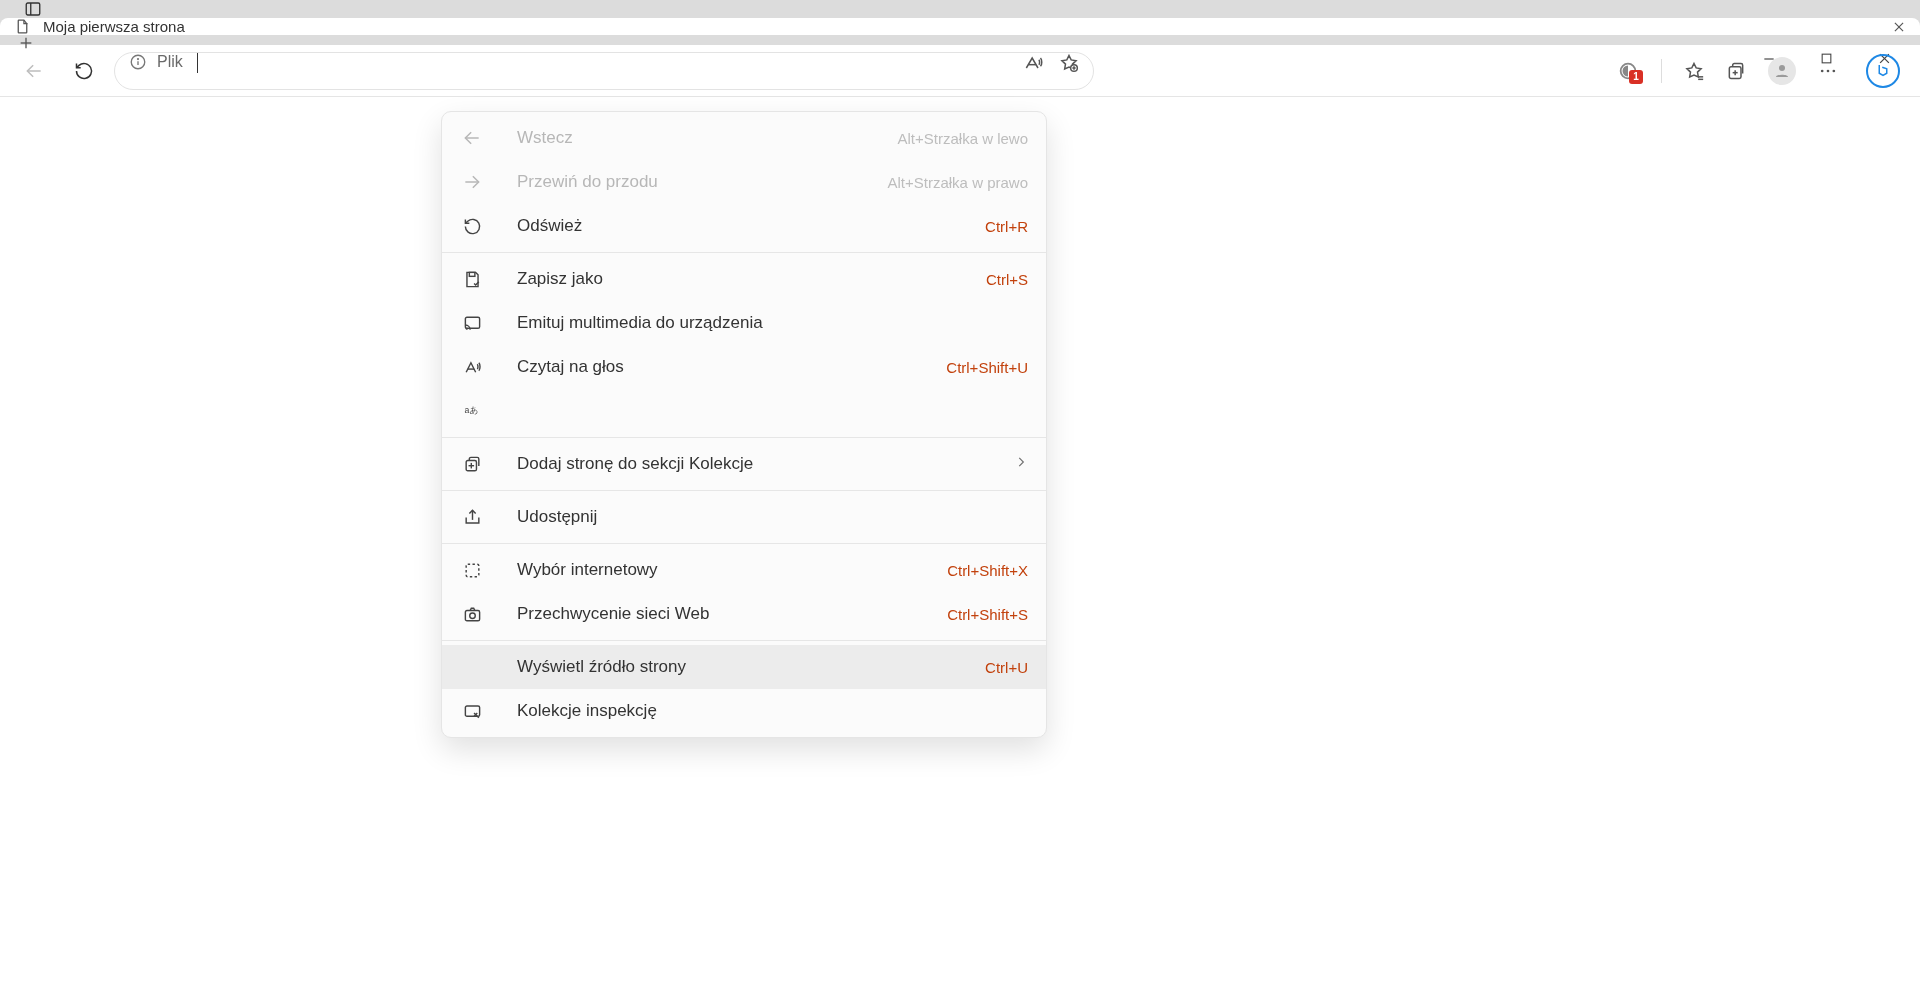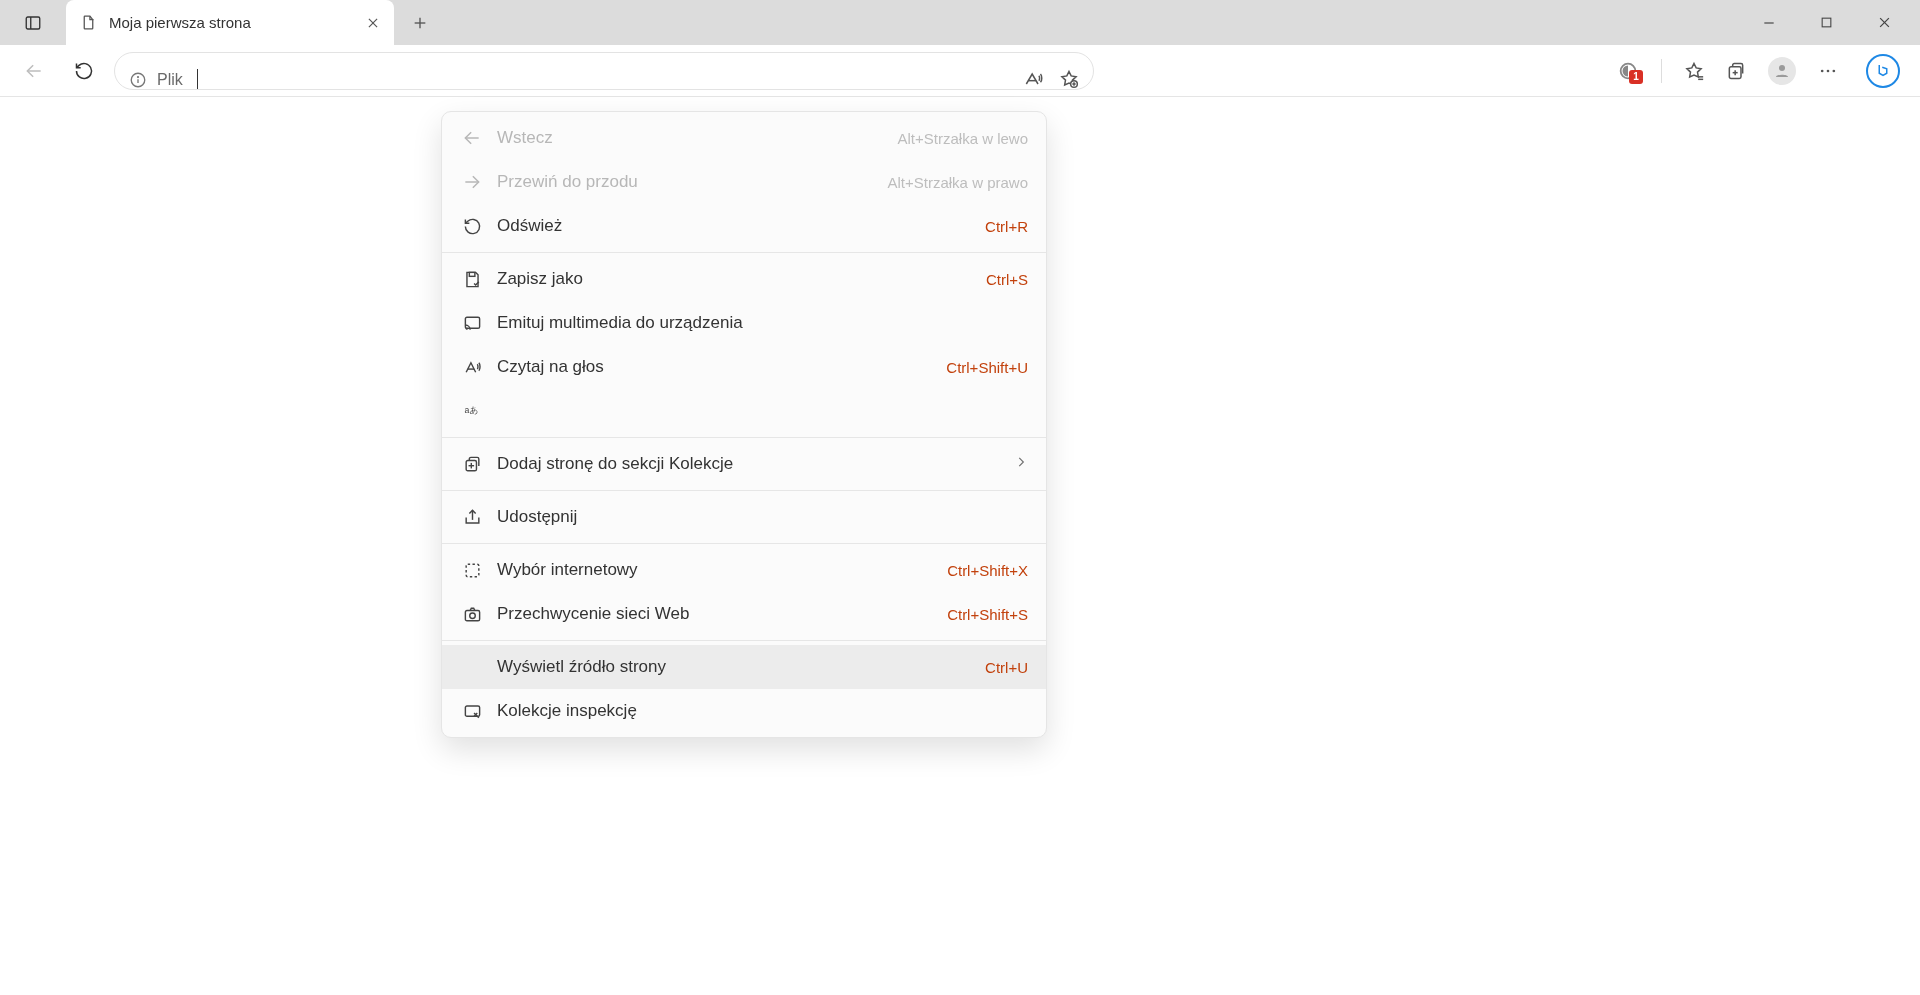--- a/index.html
+++ b/index.html
@@ -1,45 +1,45 @@
 <!DOCTYPE html>
 <html><head>
 <meta charset="utf-8">
 <style>
 * { margin:0; padding:0; box-sizing:border-box; font-family:"Segoe UI",Arial,sans-serif; -webkit-font-smoothing:antialiased; }
 body { width:1920px; height:995px; background:#fff; overflow:hidden; position:relative; }
 
 
-.titlebar { height:45px; background:#dcdcdc; display:flex; align-items:stretch; }
+.titlebar { height:45px; background:#dcdcdc; display:flex; align-items:stretch;flex-direction:column; }
 .tab-actions-left { width:66px; display:flex; align-items:center; justify-content:center; }
 .tab { background:#fff; border-top-left-radius:8px; border-top-right-radius:8px; display:flex; align-items:center; padding:0 14px; gap:12px; min-width:328px; height:100%; margin-top:0; }
 .tab-title { font-size:15px; color:#333; flex:1; }
 .newtab-area { display:flex; align-items:center; padding:0 18px; }
 .win-controls { margin-left:auto; display:flex; align-items:center; gap:44px; padding:0 28px; color:#444; }
 
 .icon { display:inline-flex; align-items:center; justify-content:center; }
 
 
 .toolbar { height:52px; border-bottom:1px solid #e5e5e5; display:flex; align-items:center; padding:0 14px; gap:10px; }
 .nav-btn { width:40px; height:40px; border-radius:6px; display:flex; align-items:center; justify-content:center; color:#555; }
 .nav-btn.disabled { color:#bdbdbd; }
-.addr { flex:1; max-width:980px; height:38px; border:1px solid #e3e3e3; border-radius:19px; background:#fff; display:flex; align-items:flex-end; padding:0 14px; gap:10px; color:#555; font-size:16px; position:relative; }
+.addr { flex:1; max-width:980px; height:38px; border:1px solid #e3e3e3; border-radius:19px; background:#fff; display:flex; align-items:flex-start; padding:0 14px; gap:10px; color:#555; font-size:16px; position:relative; }
 .addr .url-text { color:#6a6a6a; }
 .addr .right-icons { margin-left:auto; display:flex; align-items:center; gap:16px; color:#555; }
 .cursor { width:1px; height:20px; background:#333; margin-left:4px; }
 .toolbar-right { margin-left:auto; display:flex; align-items:center; gap:22px; padding-right:6px; }
 .toolbar-right .sep { width:1px; height:24px; background:#ddd; }
 .badge { position:absolute; bottom:-2px; right:-4px; background:#d93025; color:#fff; font-size:10px; line-height:14px; min-width:14px; text-align:center; border-radius:3px; font-weight:600; }
 .icon-wrap { position:relative; display:flex; }
 .avatar { width:28px; height:28px; border-radius:50%; background:#e6e6e6; display:flex; align-items:center; justify-content:center; color:#8a8a8a; }
 .bing { width:34px; height:34px; border-radius:50%; border:2px solid #1e88e5; display:flex; align-items:center; justify-content:center; color:#1e88e5; margin-left:6px; }
 
 
 .ctx { position:absolute; left:441px; top:111px; width:606px; background:#fbfbfb; border:1px solid #e5e5e5; border-radius:10px; box-shadow:0 12px 30px rgba(0,0,0,.12); padding:4px 0; }
-.ctx-item { display:flex; align-items:center; height:44px; padding:0 18px; gap:13px; font-size:17px; color:#333; }
+.ctx-item { display:flex; align-items:center; height:44px; padding:0 18px; gap:33px; font-size:17px; color:#333; }
 .ctx-item .mi { width:24px; display:flex; justify-content:center; color:#444; }
 .ctx-item.disabled { color:#b7b7b7; }
 .ctx-item.disabled .mi { color:#b7b7b7; }
 .ctx-item .label { flex:1; }
 .ctx-item .accel { color:#c2410c; font-size:15px; }
 .ctx-item.disabled .accel { color:#bdbdbd; }
 .ctx-item.hover { background:#ececec; }
 .ctx-sep { height:1px; background:#e6e6e6; margin:4px 0; }
 .chevron-sub { color:#6f6f6f; }
 </style>

